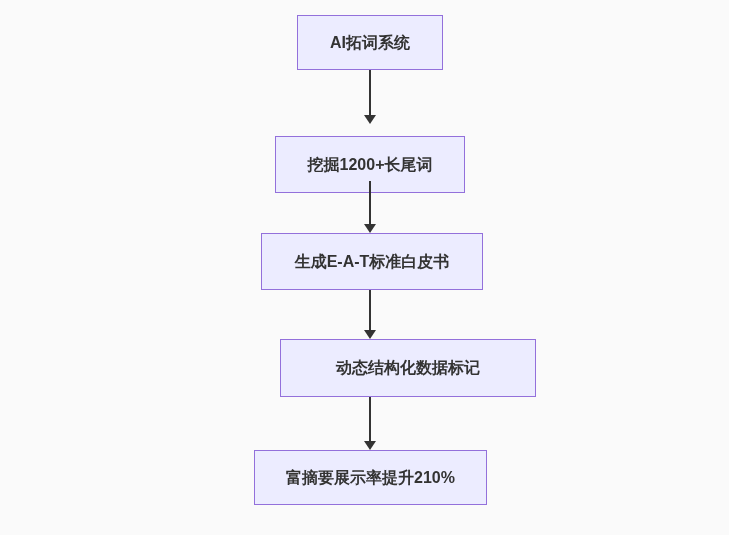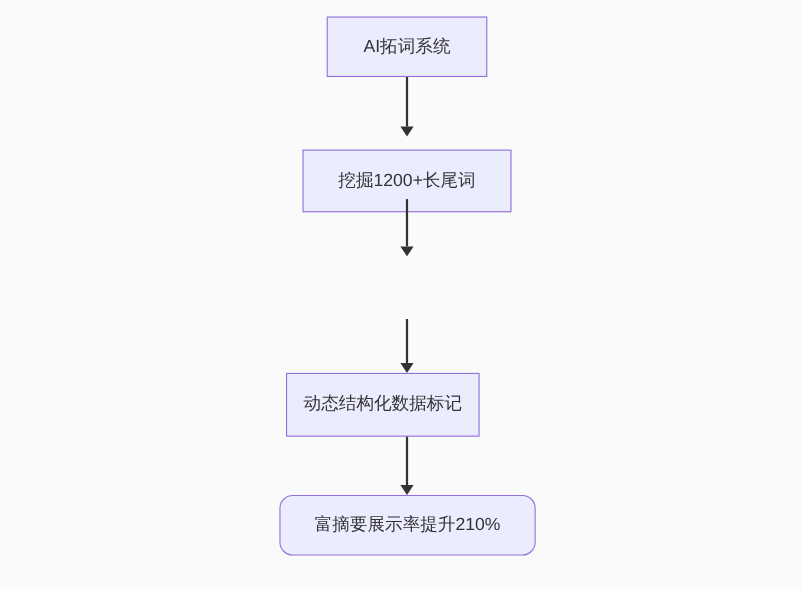--- a/index.html
+++ b/index.html
@@ -15,32 +15,33 @@
     overflow: hidden;
   }
   .node {
     position: absolute;
     background: #ececff;
     border: 1px solid #9370db;
     display: flex;
     align-items: center;
     justify-content: center;
     text-align: center;
+    font-weight: bold;
   }
   .node-label {
     color: #333333;
     font-size: 16px;
     line-height: 1.2;
     white-space: nowrap;
   }
   .node-1 { left: 297px; top: 15px;  width: 146px; height: 55px; }
   .node-2 { left: 275px; top: 124px; width: 190px; height: 57px; margin-top: 12px; }
   .node-3 { left: 261px; top: 233px; width: 222px; height: 57px; }
-  .node-4 { left: 260px; top: 339px; width: 176px; height: 58px; }
-  .node-5 { left: 254px; top: 450px; width: 233px; height: 55px; border-radius: 12px; }
+  .node-4 { left: 280px; top: 339px; width: 256px; height: 58px; }
+  .node-5 { left: 254px; top: 450px; width: 233px; height: 55px; }
 
   .edge {
     position: absolute;
     left: 363px;
     width: 14px;
     display: flex;
     flex-direction: column;
     align-items: center;
   }
   .edge-line {
@@ -75,20 +76,23 @@
 
   <div class="node node-2">
     <span class="node-label">挖掘1200+长尾词</span>
   </div>
 
   <div class="edge edge-2">
     <div class="edge-line"></div>
     <div class="edge-head"></div>
   </div>
 
+  <div class="node node-3">
+    <span class="node-label">生成E-A-T标准白皮书</span>
+  </div>
 
   <div class="edge edge-3">
     <div class="edge-line"></div>
     <div class="edge-head"></div>
   </div>
 
   <div class="node node-4">
     <span class="node-label">动态结构化数据标记</span>
   </div>
 

